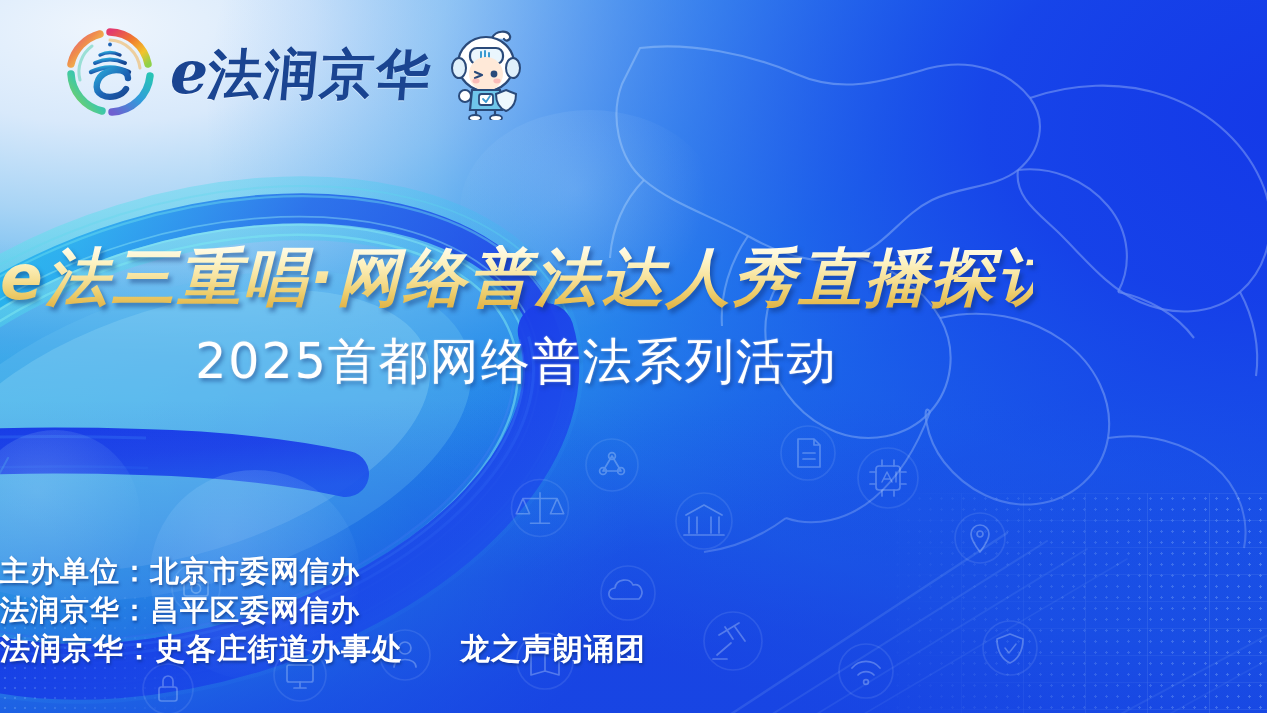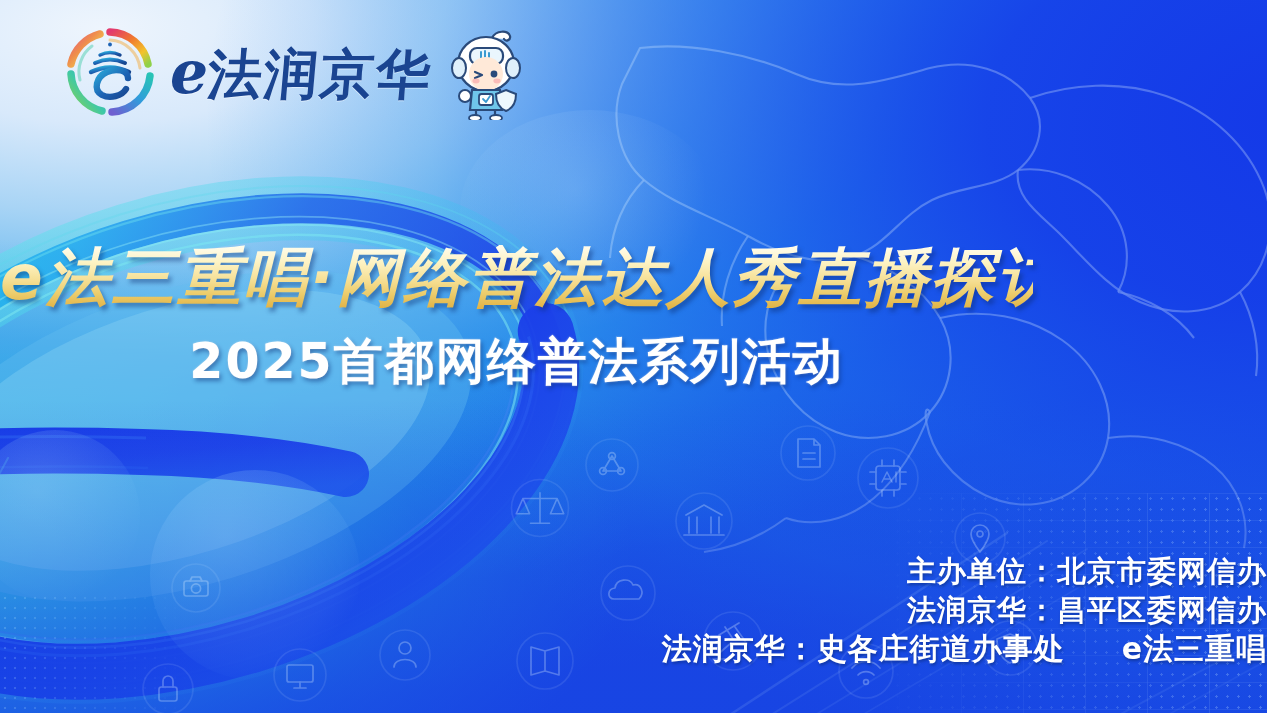--- a/index.html
+++ b/index.html
@@ -110,29 +110,29 @@
     background:linear-gradient(to bottom,#fffdf0 0%,#fdf3c4 26%,#f6e097 52%,#eccc6b 74%,#dfae3f 100%);
     -webkit-background-clip:text; background-clip:text;
     -webkit-text-fill-color:transparent; color:transparent;
     filter:drop-shadow(3px 4px 2px rgba(10,40,110,.42));
     white-space:nowrap;
   }
 
   .sub-title{
     margin-top:18px;
     font-family:"DejaVu Sans","Liberation Sans",sans-serif;
-    font-size:49px; font-weight:700;
+    font-size:49px; font-weight:400;
     letter-spacing:2px; color:#ffffff;
     text-shadow:2px 3px 4px rgba(12,45,120,.48), 0 0 2px rgba(255,255,255,.6);
     white-space:nowrap;
   }
 
   
   .credits{
-    position:absolute; left:0; top:552px; width:1267px; text-align:right;
+    position:absolute; left:0; top:552px; width:1267px; text-align:left;
     font-family:"DejaVu Sans","Liberation Sans",sans-serif;
   }
   .credit-line{
     font-size:29px; font-weight:700; color:#ffffff;
     letter-spacing:1px; line-height:1.33;
     text-shadow:1px 2px 3px rgba(10,40,110,.55);
     white-space:nowrap;
   }
   .credit-line.wide{ font-size:30px; letter-spacing:1px; }
   .gap{ display:inline-block; width:34px; }
@@ -420,17 +420,17 @@
     <div class="main-title">e法三重唱·网络普法达人秀直播探访</div>
     <div class="sub-title">2025首都网络普法系列活动</div>
   </div>
 
   <div class="credits">
     <div class="credit-line">主办单位：北京市委网信办</div>
     <div class="credit-line">法润京华：昌平区委网信办</div>
     <div class="credit-line wide">
       <span>法润京华：史各庄街道办事处</span>
       <span class="gap"></span>
-      <span>e法三重唱</span>
+      <span>龙之声朗诵团</span>
     </div>
   </div>
 
 </div>
 
 </body></html>

